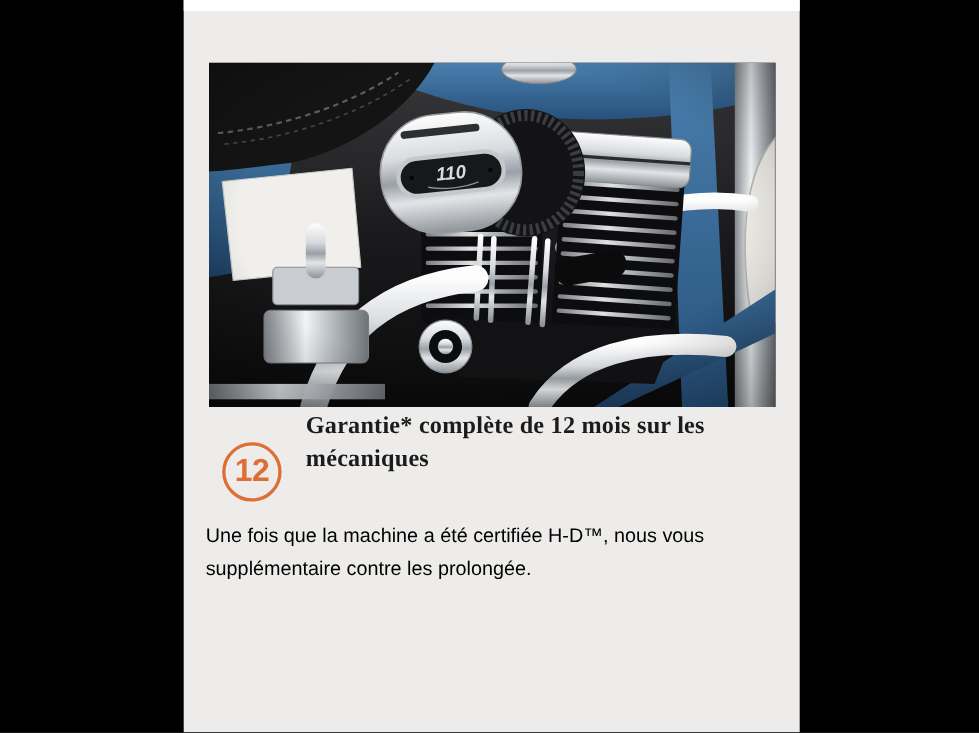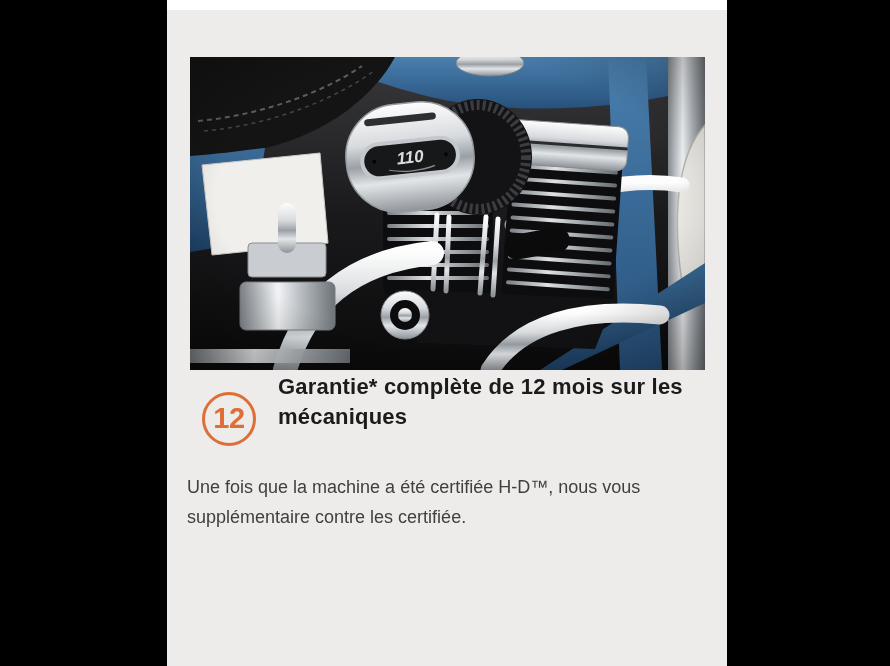--- a/index.html
+++ b/index.html
@@ -26,21 +26,21 @@
     position: absolute;
     left: 23px; top: 57px;
     width: 515px; height: 313px;
     margin: 0;
     overflow: hidden;
     background: #1b1b1d;
   }
   .photo svg { display: block; width: 100%; height: 100%; }
   .badge {
     position: absolute;
-    left: 35px; top: 392px;
+    left: 35px; top: 402px;
     width: 54px; height: 54px;
     border: 3px solid #de6e35;
     border-radius: 50%;
     display: flex; align-items: center; justify-content: center;
   }
   .badge span {
     color: #de6e35;
     font-size: 29px;
     font-weight: 700;
     letter-spacing: -0.5px;
@@ -50,27 +50,27 @@
     position: absolute;
     left: 111px; top: 372px;
     width: 452px;
     margin: 0;
     color: #1b1b1b;
     font-size: 22px;
     line-height: 30px;
     font-weight: 700;
     letter-spacing: 0.2px;
   }
-  .heading span { display: block; }
+  .heading span { display: block; font-family: Liberation Serif, serif; }
   .paragraph {
     position: absolute;
     left: 20px; top: 472px;
     width: 525px;
     margin: 0;
-    color: #404040;
+    color: #000000;
     font-size: 18px;
     line-height: 30px;
     font-weight: 400;
   }
   .paragraph span { display: block; }
 </style>
 </head>
 <body>
 
 <div class="stage">
@@ -213,16 +213,16 @@
       <span>12</span>
     </div>
 
     <h2 class="heading">
       <span>Garantie* complète de 12 mois sur les</span>
       <span>mécaniques</span>
     </h2>
 
     <p class="paragraph">
       <span>Une fois que la machine a été certifiée H-D™, nous vous</span>
-      <span>supplémentaire contre les certifiée.</span>
+      <span>supplémentaire contre les prolongée.</span>
     </p>
   </section>
 </div>
 
 </body></html>

